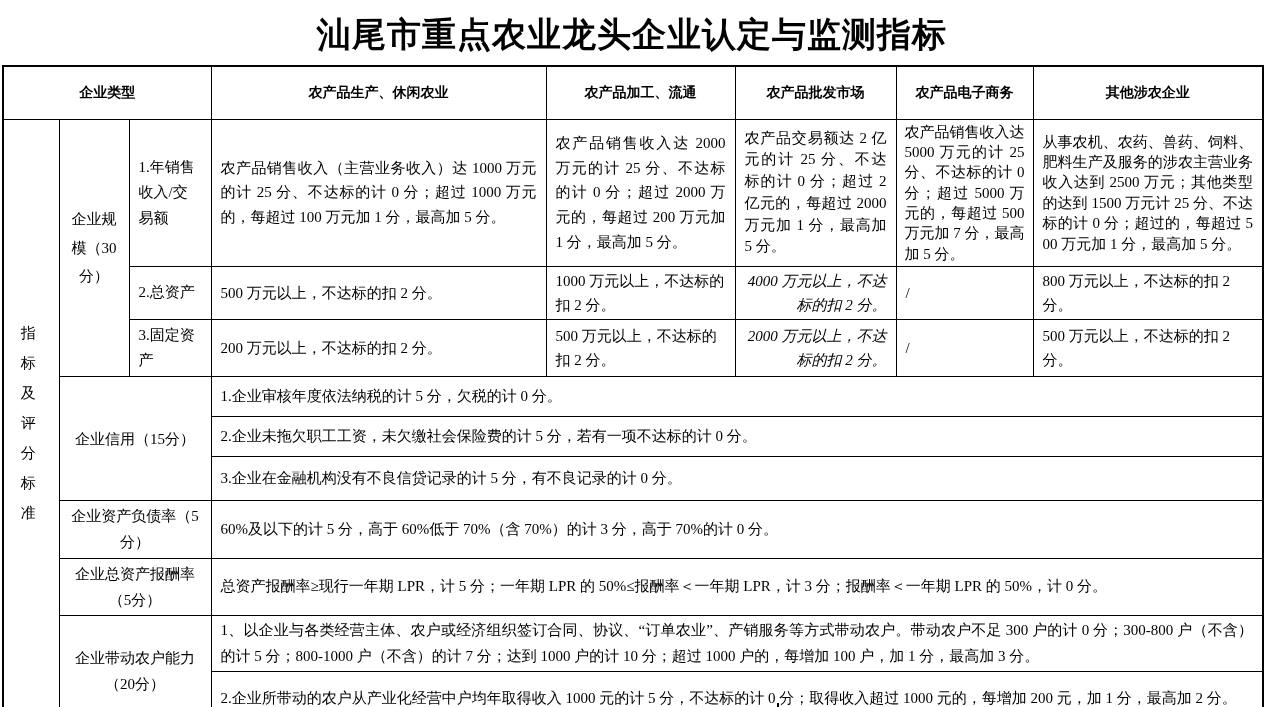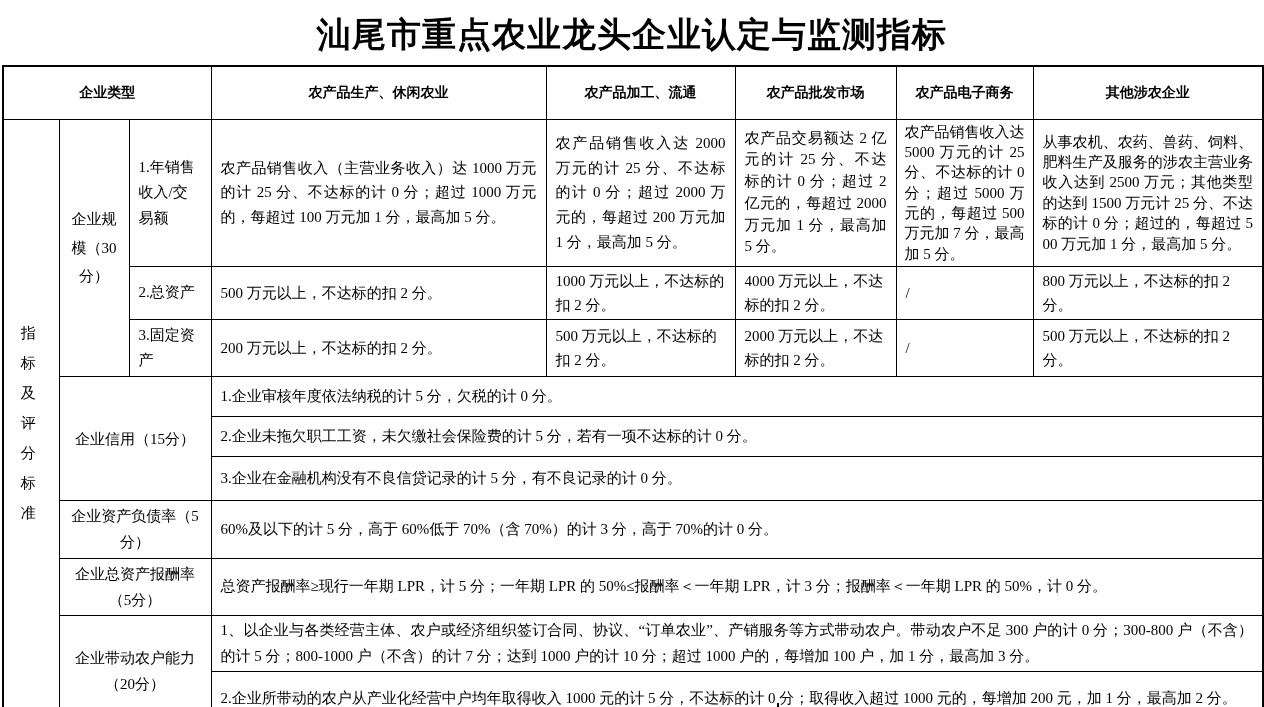--- a/index.html
+++ b/index.html
@@ -36,21 +36,21 @@
     word-break:break-all;
     overflow:hidden;
   }
   th.hdr{
     font-family:"Liberation Sans", sans-serif;
     font-weight:700;
     font-size:14px;
     text-align:center;
     padding:2px 4px;
   }
-  .c{text-align:left;}
+  .c{text-align:right;font-style:italic;}
   .l{text-align:left;}
   .j{text-align:justify;text-justify:inter-ideograph;}
   .lh165{line-height:1.65;}
   .lh150{line-height:1.45;}
   .lh135{line-height:1.36;}
   .lh160{line-height:1.6;}
   .lh170{line-height:1.7;margin-top:18px;}
   td.side{
     text-align:center;
     letter-spacing:6px;

